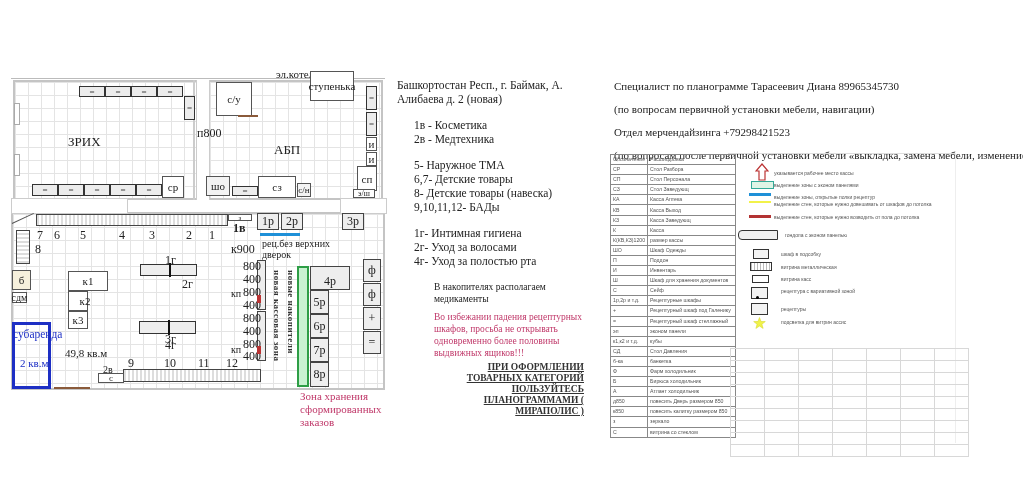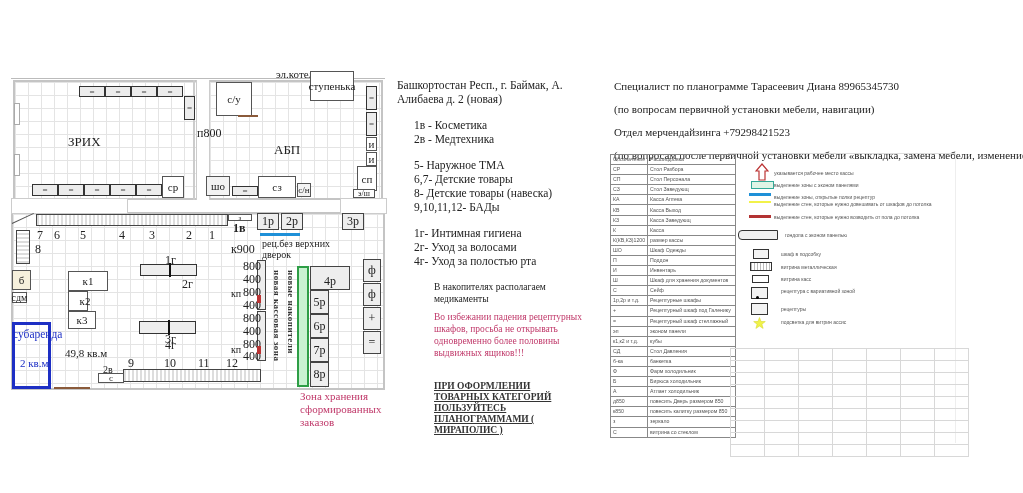--- a/index.html
+++ b/index.html
@@ -135,21 +135,21 @@
   <div class="box" style="left:12px;top:292px;width:15px;height:11px;font-size:10px;background:#fff;">
       <span>сдм</span>
     </div>
 
   <div class="box" style="left:68px;top:271px;width:40px;height:20px;background:#fff;">
       <span>к1</span>
     </div>
   <div class="box" style="left:68px;top:291px;width:20px;height:20px;background:#fff;padding-left:14px;">
       <span>к2</span>
     </div>
-  <div class="box" style="left:68px;top:311px;width:28px;height:18px;background:#fff;">
+  <div class="box" style="left:68px;top:311px;width:20px;height:18px;background:#fff;">
       <span>к3</span>
     </div>
 
   <div class="lbl" style="left:165px;top:254px;">1г</div>
   <div class="gondola" style="left:140px;top:264px;width:57px;height:12px;"></div>
   <div class="lbl" style="left:182px;top:278px;">2г</div>
   <div class="lbl" style="left:165px;top:310px;margin-top:23px;">3г</div>
   <div class="gondola" style="left:139px;top:321px;width:57px;height:13px;"></div>
   <div class="lbl" style="left:165px;top:339px;">4г</div>
 
@@ -244,21 +244,21 @@
     <p class="p">8- Детские товары (навеска)</p>
     <p class="p">9,10,11,12- БАДы</p>
     <div class="gap"></div>
     <p class="p">1г- Интимная гигиена</p>
     <p class="p">2г- Уход за волосами</p>
     <p class="p">4г- Уход за полостью рта</p>
   </div>
   <div style="padding-left:37px;width:150px;margin-top:13px;">
     <p class="p note-black">В накопителях располагаем медикаменты</p>
     <p class="p note-red" style="margin-top:6px;">Во избежании падения рецептурных шкафов, просьба не открывать одновременно более половины выдвижных ящиков!!!</p>
-    <p class="p note-under" style="margin-top:22px;">ПРИ ОФОРМЛЕНИИ ТОВАРНЫХ КАТЕГОРИЙ ПОЛЬЗУЙТЕСЬ ПЛАНОГРАММАМИ ( МИРАПОЛИС )</p>
+    <p class="p note-under" style="margin-top:3px;text-align:right;">ПРИ ОФОРМЛЕНИИ ТОВАРНЫХ КАТЕГОРИЙ ПОЛЬЗУЙТЕСЬ ПЛАНОГРАММАМИ ( МИРАПОЛИС )</p>
   </div>
 </div>
 
 <div id="contacts">
   <div class="line">Специалист по планограмме Тарасеевич Диана 89965345730</div>
   <div class="line">(по вопросам первичной установки мебели, навигации)</div>
   <div class="line">Отдел мерчендайзинга +79298421523</div>
   <div class="line">(по вопросам после первичной установки мебели «выкладка, замена мебели, изменение тз»)</div>
 </div>
 

